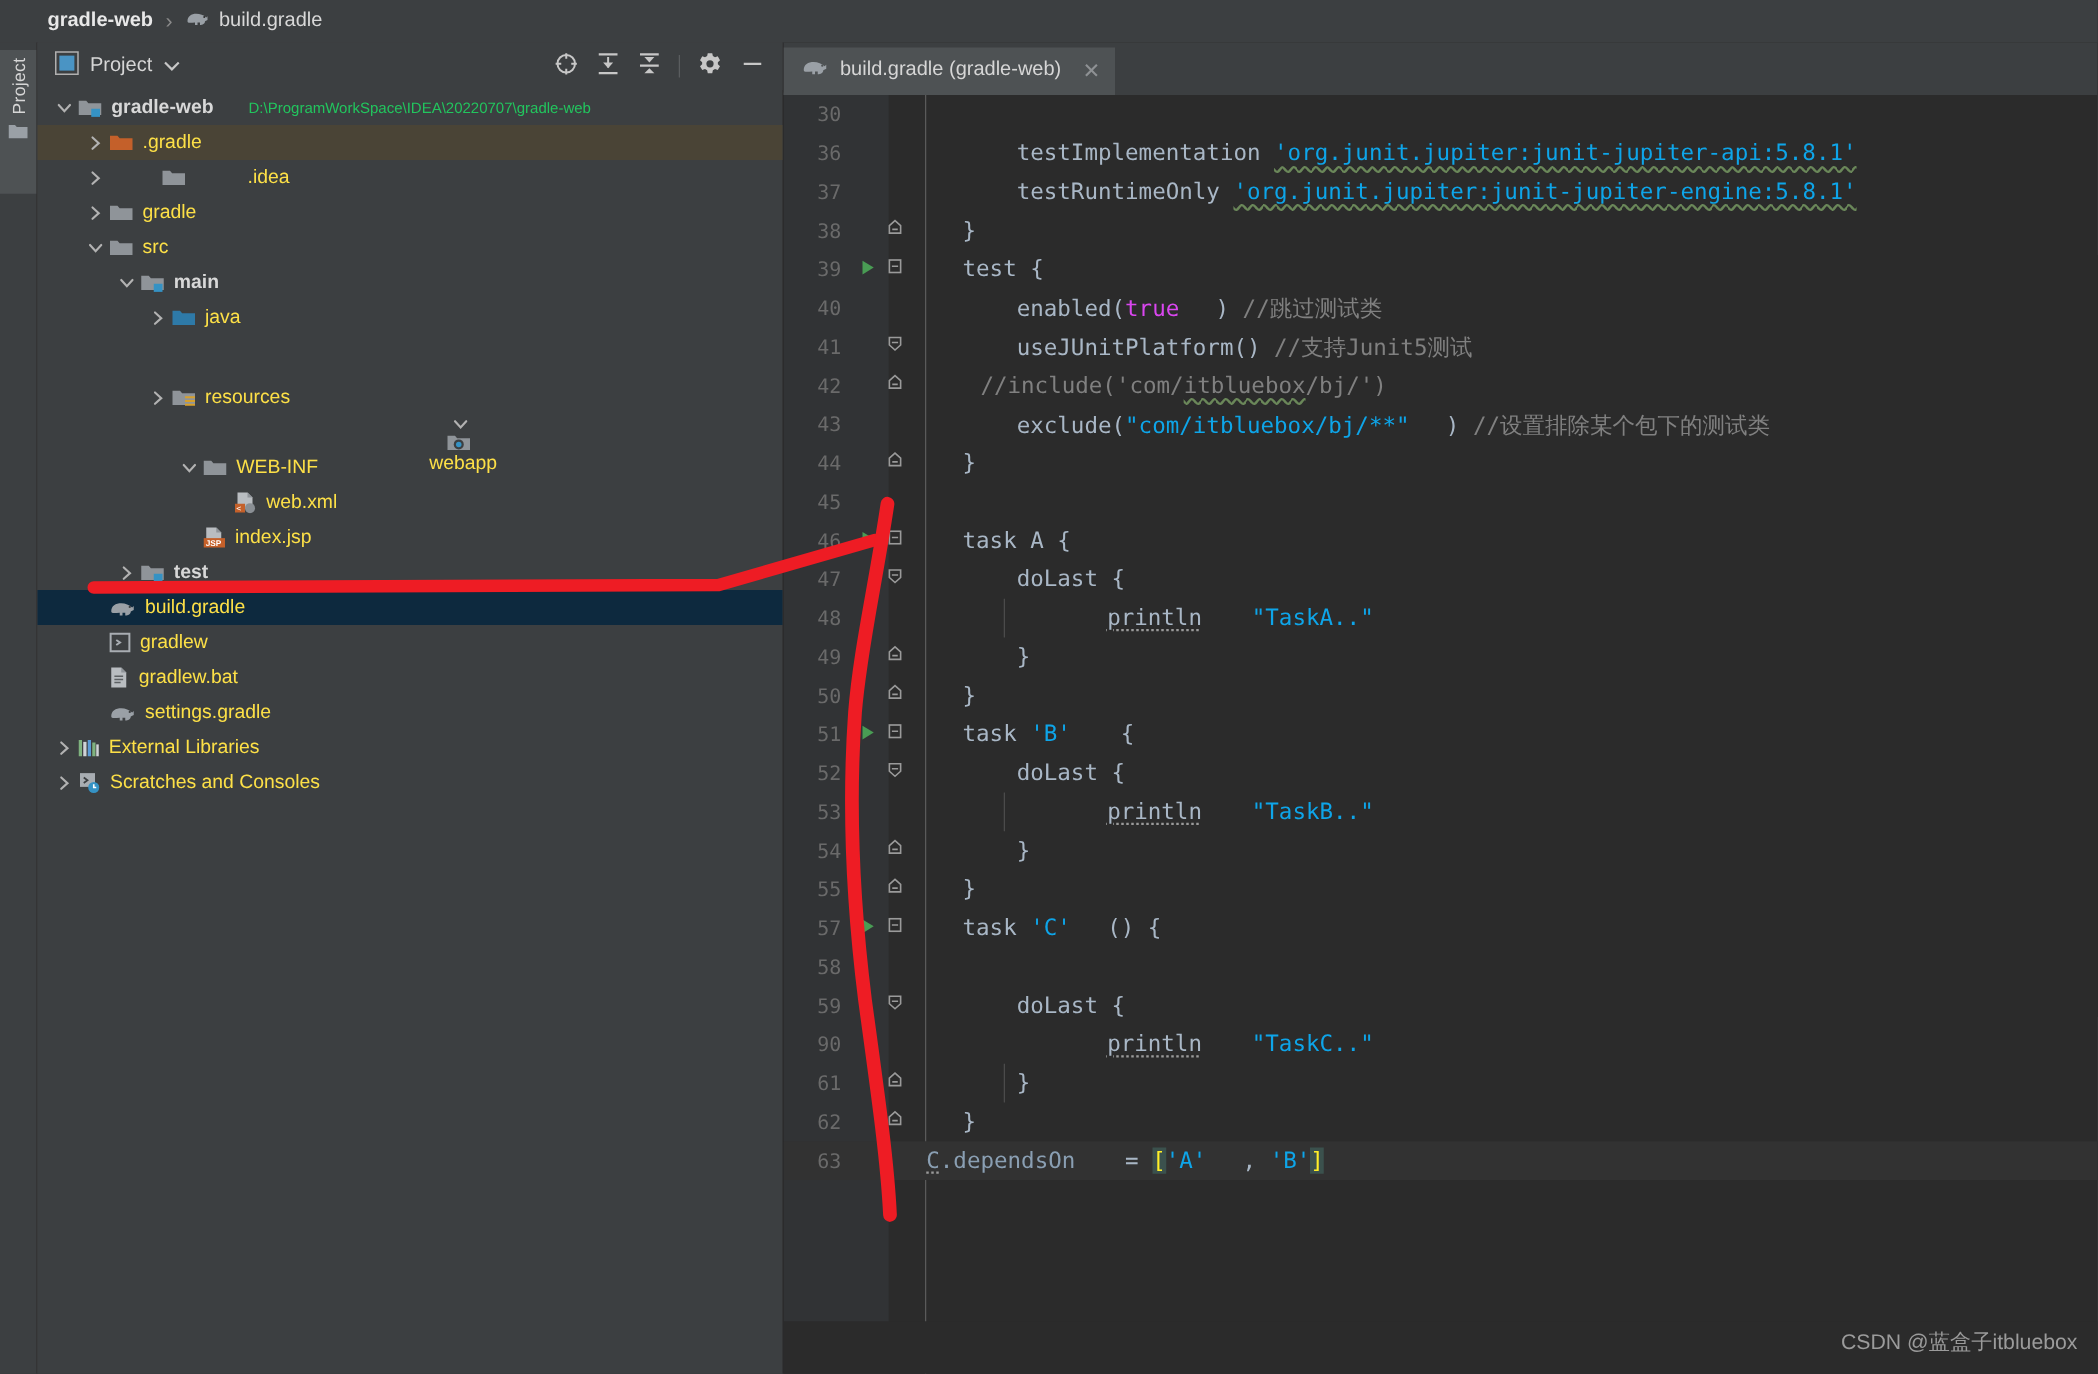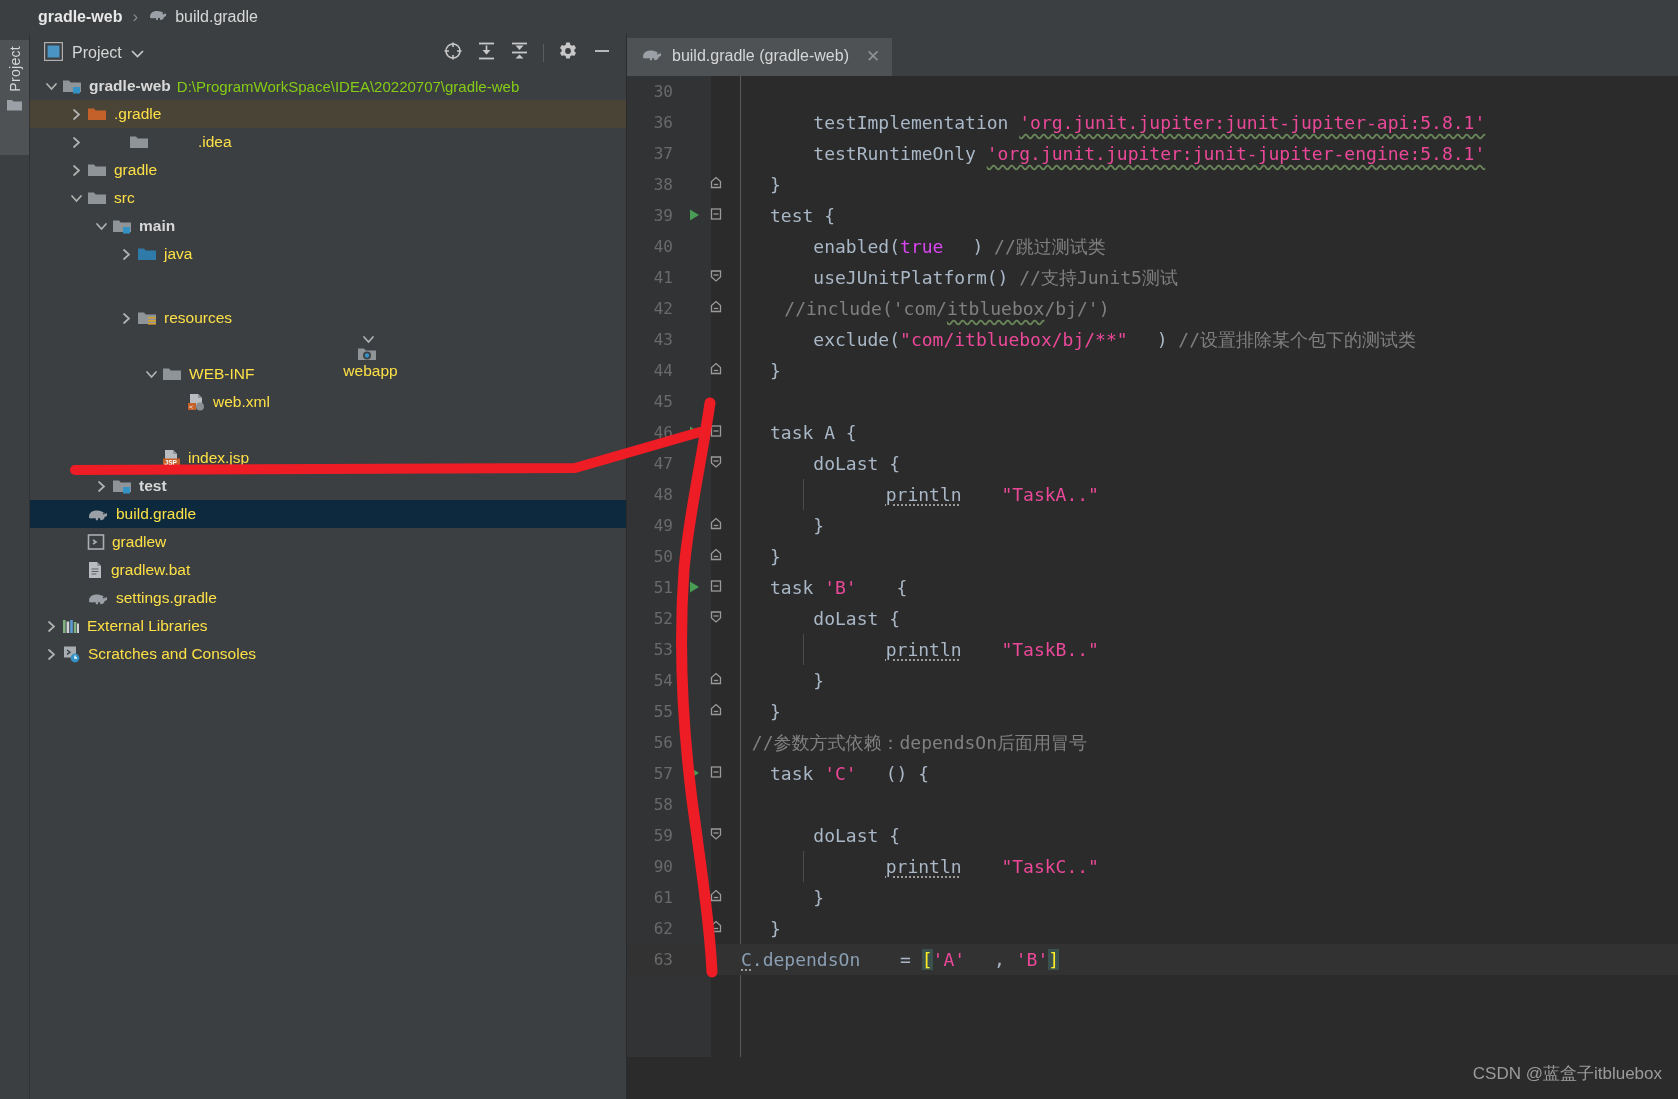--- a/index.html
+++ b/index.html
@@ -95,21 +95,21 @@
   }
   .row .arrow {
     width: 14px; height: 14px; flex: none;
     margin-right: 4px;
     display: inline-flex; align-items: center; justify-content: center;
   }
   .row .arrow.empty { visibility: hidden; }
   .row .ic { flex: none; margin-right: 7px; display:inline-flex; align-items:center; }
   .row .lbl { color: #fde047; }
   .row .lbl.bold { font-weight: bold; color: #d8d8d8; }
-  .row .path { color: #84cc16; margin-left: 6px; font-size: 15px; }
+  .row .path { color: #22c55e; margin-left: 28px; font-size: 12px; }
   .row.hover-row { background: #4a4436; }
   .row.selected { background: #0d293e; }
 
   
   #editor-area {
     position: absolute; left: 627px; top: 34px;
     width: 1051px; height: 1065px;
     background: #2b2b2b;
   }
   #tabbar {
@@ -166,21 +166,21 @@
   }
   
   #gutter-bg {
     position: absolute; left: 0; top: 0;
     width: 84px; height: 1023px;
     background: #313335;
   }
 
   
   .s-def   { color: #a9b7c6; margin-left: 29px; }
-  .s-str   { color: #ec4899; }
+  .s-str   { color: #0ea5e9; }
   .s-cmt   { color: #808080; }
   .s-kw    { color: #d946ef; }
   .s-brkhl { background: #3b514d; color: #ffef28; }
   .s-prop  { color: #8a9fb3; }
   .wavy {
     text-decoration: underline;
     text-decoration-style: wavy;
     text-decoration-color: #6a8759;
     text-underline-offset: 4px;
   }
@@ -440,21 +440,21 @@
             <svg width="19" height="18" viewBox="0 0 19 18">
               <path d="M3 1 h8 l4 4 v9 H3 Z" fill="#b9bdc1"></path>
               <path d="M11 1 v4 h4 Z" fill="#8f9499"></path>
               <rect x="1" y="10" width="8" height="7" fill="#c4602a"></rect>
               <text x="2" y="16" font-size="6.5" fill="#fff" font-family="monospace">&lt;</text>
               <circle cx="13" cy="13.5" r="4" fill="#8a8f94"></circle>
             </svg>
           </span>
           <span class="lbl">web.xml</span>
         </div>
-        <div class="row" style="padding-left: 114px; margin-top: 28px;">
+        <div class="row" style="padding-left: 114px;">
           <span class="arrow empty"></span>
           <span class="ic">
             <svg width="19" height="18" viewBox="0 0 19 18">
               <path d="M3 1 h8 l4 4 v8 H3 Z" fill="#b9bdc1"></path>
               <path d="M11 1 v4 h4 Z" fill="#8f9499"></path>
               <rect x="1" y="9.5" width="17" height="7.5" fill="#c4602a"></rect>
               <text x="2.5" y="15.6" font-size="6.6" fill="#ffffff" font-family="sans-serif" font-weight="bold">JSP</text>
             </svg>
           </span>
           <span class="lbl">index.jsp</span>
@@ -627,21 +627,20 @@
               </svg></span><span class="ctext"><span class="s-def">    doLast {</span></span></div>
           <div class="code-line"><span class="ln">53</span><span class="run-ic"></span><span class="fold"></span><span class="ctext"><span class="s-def">        </span><span class="s-def dotted">println</span><span class="s-def"> </span><span class="s-str">"TaskB.."</span></span></div>
           <div class="code-line"><span class="ln">54</span><span class="run-ic"></span><span class="fold"><svg width="14" height="16" viewBox="0 0 14 16">
                 <path d="M7 2.5 L11.5 6.5 v6 h-9 v-6 Z" fill="none" stroke="#9a9a9a" stroke-width="1.3"></path>
                 <path d="M4.8 9.5 h4.4" stroke="#9a9a9a" stroke-width="1.3"></path>
               </svg></span><span class="ctext"><span class="s-def">    }</span></span></div>
           <div class="code-line"><span class="ln">55</span><span class="run-ic"></span><span class="fold"><svg width="14" height="16" viewBox="0 0 14 16">
                 <path d="M7 2.5 L11.5 6.5 v6 h-9 v-6 Z" fill="none" stroke="#9a9a9a" stroke-width="1.3"></path>
                 <path d="M4.8 9.5 h4.4" stroke="#9a9a9a" stroke-width="1.3"></path>
               </svg></span><span class="ctext"><span class="s-def">}</span></span></div>
-          <div class="code-line"><span class="ln">56</span><span class="run-ic"></span><span class="fold"></span><span class="ctext"><span class="s-cmt"> //参数方式依赖：dependsOn后面用冒号</span></span></div>
           <div class="code-line"><span class="ln">57</span><span class="run-ic"><svg width="13" height="14" viewBox="0 0 13 14">
                 <path d="M2 1.5 L11 7 L2 12.5 Z" fill="#499c54"></path>
               </svg></span><span class="fold"><svg width="14" height="16" viewBox="0 0 14 16">
                 <rect x="2.5" y="3" width="9" height="10" fill="none" stroke="#9a9a9a" stroke-width="1.3"></rect>
                 <path d="M4.5 8 h5" stroke="#9a9a9a" stroke-width="1.3"></path>
               </svg></span><span class="ctext"><span class="s-def">task </span><span class="s-str">'C'</span><span class="s-def">() {</span></span></div>
           <div class="code-line"><span class="ln">58</span><span class="run-ic"></span><span class="fold"></span><span class="ctext"></span></div>
           <div class="code-line"><span class="ln">59</span><span class="run-ic"></span><span class="fold"><svg width="14" height="16" viewBox="0 0 14 16">
                 <path d="M2.5 3 h9 v6 l-4.5 4 -4.5-4 Z" fill="none" stroke="#9a9a9a" stroke-width="1.3"></path>
                 <path d="M4.5 7 h5" stroke="#9a9a9a" stroke-width="1.3"></path>

